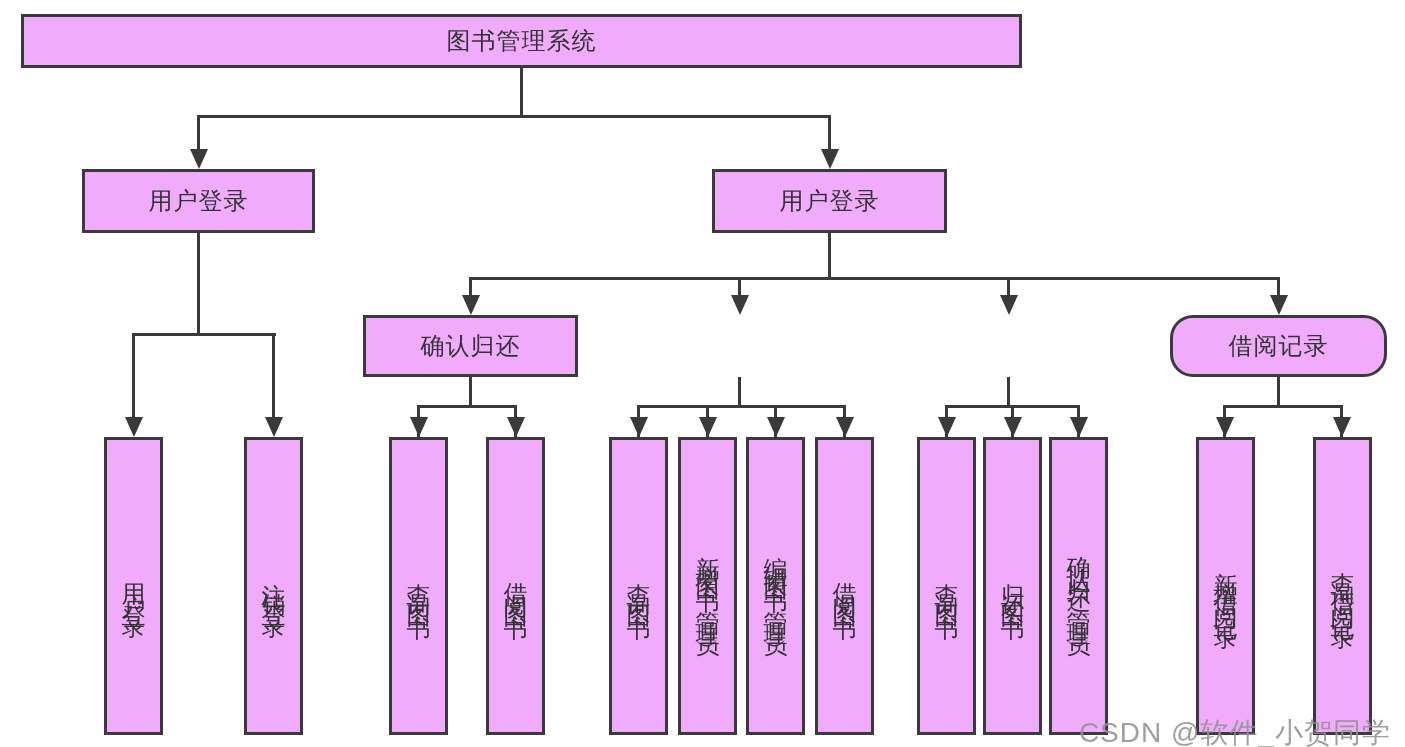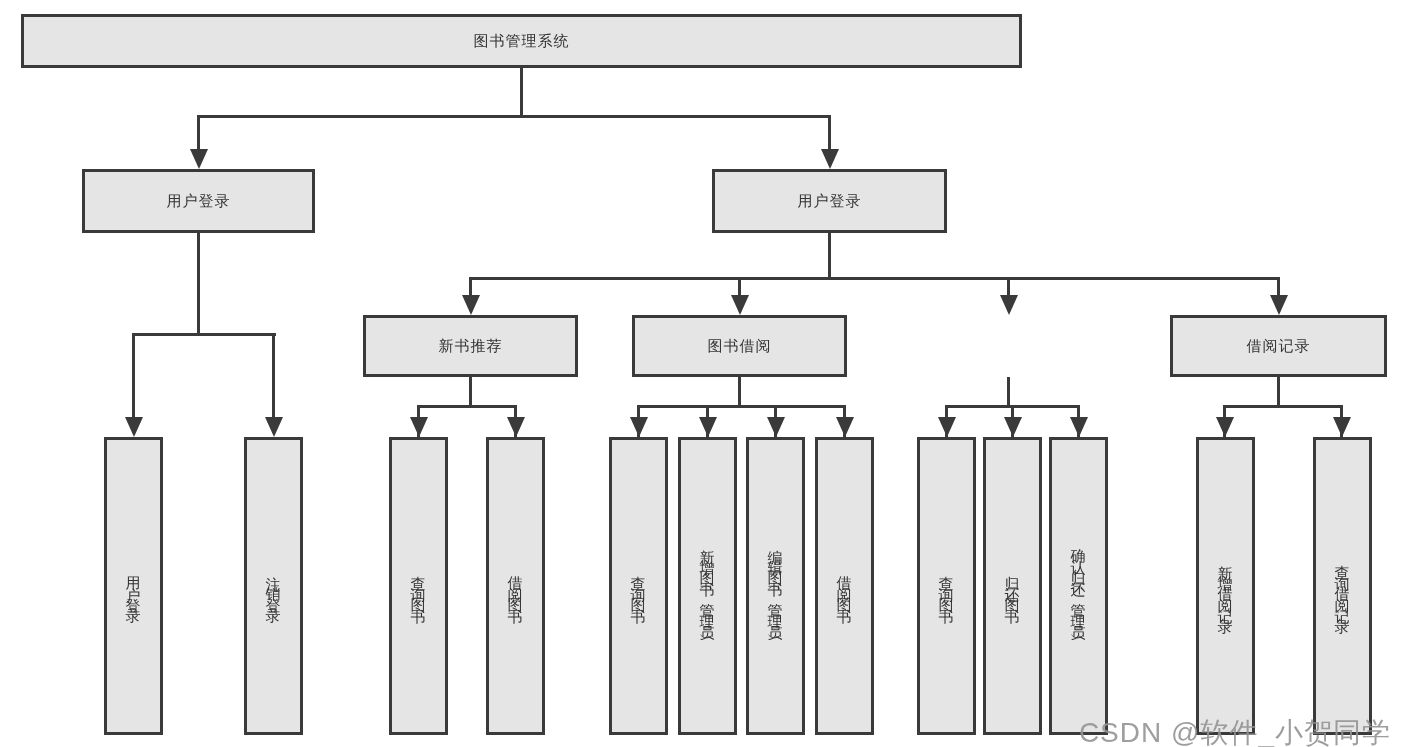--- a/index.html
+++ b/index.html
@@ -7,27 +7,27 @@
     position: relative;
     width: 1405px;
     height: 747px;
     background: #ffffff;
     font-family: "Liberation Sans", sans-serif;
     overflow: hidden;
   }
   .node {
     position: absolute;
     box-sizing: border-box;
-    background: #e5e5e5;
+    background: #f0abfc;
     border: 3px solid #3a3a3a;
     color: #333333;
     display: flex;
     align-items: center;
     justify-content: center;
-    font-size: 15px;
+    font-size: 24px;
     letter-spacing: 1px;
     text-align: center;
   }
   .vnode {
     writing-mode: vertical-rl;
     text-orientation: mixed;
     letter-spacing: 11px;
     line-height: 1;
   }
   .h, .v { position: absolute; background: #3a3a3a; }
@@ -79,23 +79,22 @@
   <div class="h" style="left:469px; top:277px; width:811px;"></div>
   <div class="v" style="left:469px; top:277px; height:34px;"></div>
   <div class="ar" style="left:462px; top:295px;"></div>
   <div class="v" style="left:738px; top:277px; height:34px;"></div>
   <div class="ar" style="left:731px; top:295px;"></div>
   <div class="v" style="left:1007px; top:277px; height:34px;"></div>
   <div class="ar" style="left:1000px; top:295px;"></div>
   <div class="v" style="left:1277px; top:277px; height:34px;"></div>
   <div class="ar" style="left:1270px; top:295px;"></div>
 
-  <div class="node" style="left:363px; top:315px; width:215px; height:62px;">新书推荐</div>
-  <div class="node" style="left:632px; top:315px; width:215px; height:62px;">图书借阅</div>
-  <div class="node" style="left:1170px; top:315px; width:217px; height:62px;">借阅记录</div>
+  <div class="node" style="left:363px; top:315px; width:215px; height:62px;">确认归还</div>
+  <div class="node" style="left:1170px; top:315px; width:217px; height:62px;border-radius:23px;">借阅记录</div>
 
   <div class="v" style="left:469px; top:377px; height:30px;"></div>
   <div class="v" style="left:738px; top:377px; height:30px;"></div>
   <div class="v" style="left:1007px; top:377px; height:30px;"></div>
   <div class="v" style="left:1277px; top:377px; height:30px;"></div>
 
   <div class="h" style="left:417px; top:405px; width:100px;"></div>
   <div class="h" style="left:637px; top:405px; width:209px;"></div>
   <div class="h" style="left:945px; top:405px; width:135px;"></div>
   <div class="h" style="left:1223px; top:405px; width:120px;"></div>

